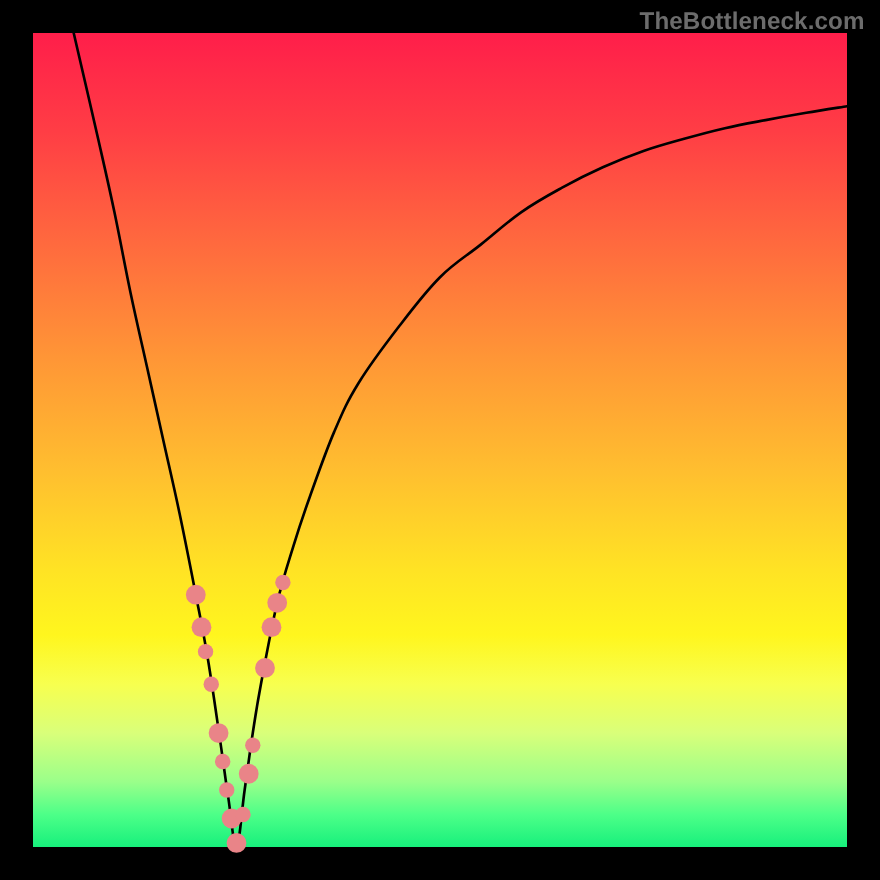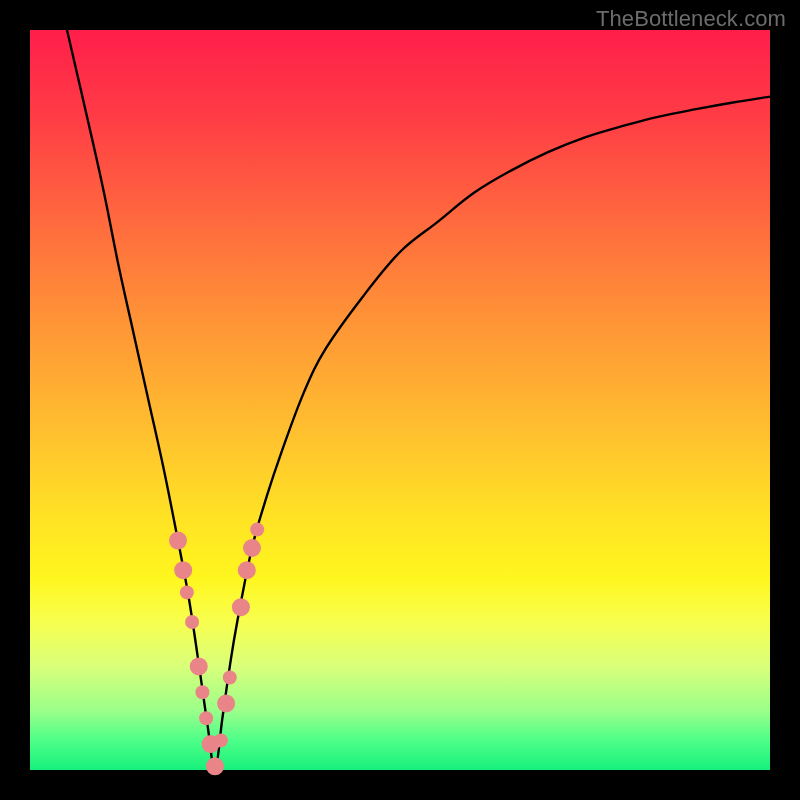--- a/index.html
+++ b/index.html
@@ -34,21 +34,21 @@
       #17f07c 100%
     );
   }
   .watermark {
     position: absolute;
     top: 6px;
     right: 14px;
     color: #6c6c6c;
     font-size: 22px;
     letter-spacing: 0.1px;
-    font-weight: 400;
+    font-weight: 700;
     user-select: none;
   }
   svg.plot {
     position: absolute;
     left: 30px;
     top: 30px;
     width: 740px;
     height: 740px;
     overflow: visible;
   }

